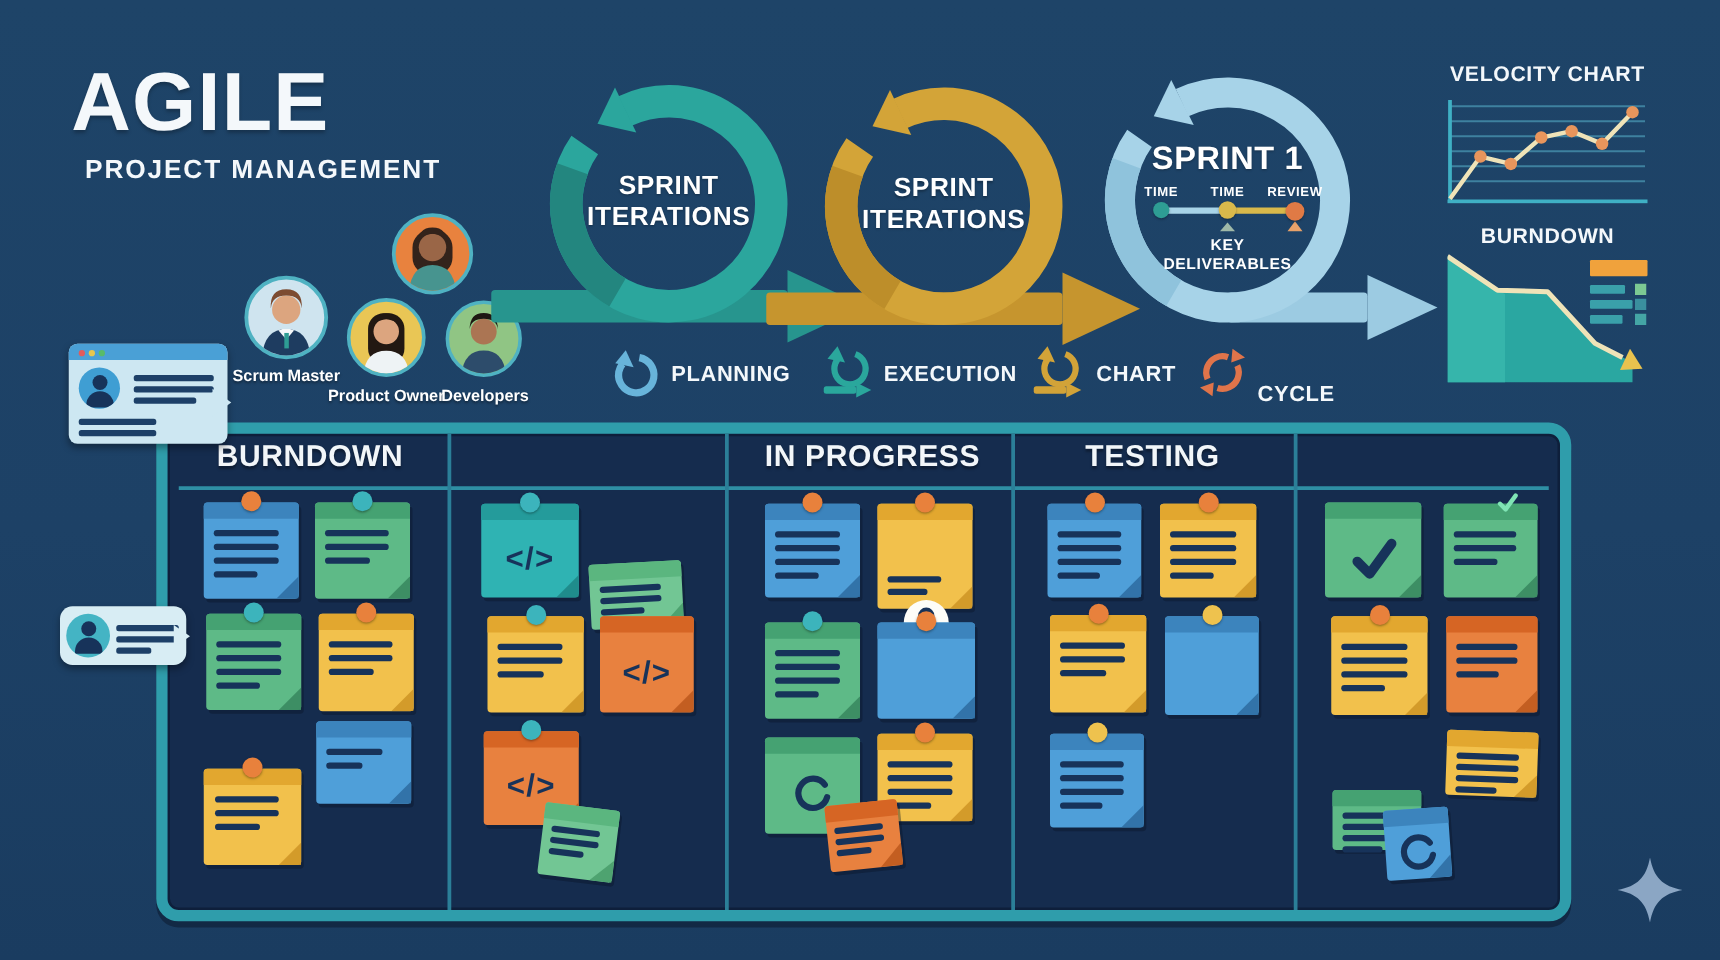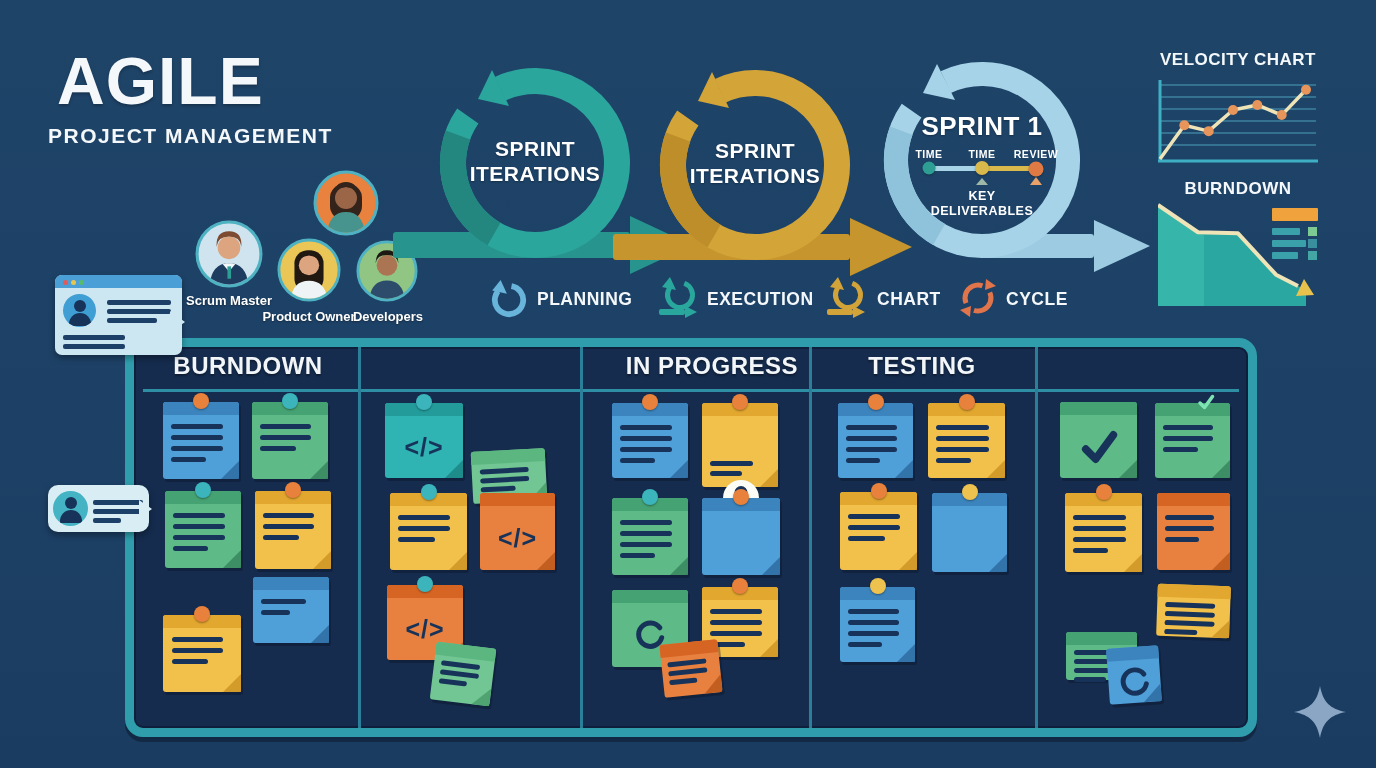--- a/index.html
+++ b/index.html
@@ -58,21 +58,21 @@
   .bub-tail{position:absolute;right:-12px;top:15px;width:0;height:0;border:9px solid transparent;border-left:13px solid #d8edf4;}
   .avatar-label{position:absolute;color:#fff;font-weight:700;font-size:13px;text-align:center;text-shadow:0 1px 2px rgba(0,0,0,.4);}
   svg{display:block;}
 </style>
 </head>
 <body>
 
 <div class="page">
 
   <div class="abs wtxt main-title" style="left:57px;top:50px;">AGILE</div>
-  <div class="abs wtxt sub-title" style="left:48px;top:124px;">PROJECT MANAGEMENT</div>
+  <div class="abs wtxt sub-title" style="left:68px;top:124px;">PROJECT MANAGEMENT</div>
 
   <svg class="abs" style="left:313px;top:170px;" width="66" height="66" viewBox="0 0 66 66">
     <circle cx="33" cy="33" r="31" stroke="#4fb2c2" stroke-width="3" fill="#e8823e"></circle>
     <clipPath id="clipA">
         <circle cx="33" cy="33" r="29.5"></circle>
       </clipPath>
     <g clip-path="url(#clipA)">
       <rect x="17" y="14" width="32" height="36" rx="14" fill="#33231b"></rect>
       <path d="M14 64 Q16 42 33 42 Q50 42 52 64 Z" fill="#47948f"></path>
       <circle cx="33" cy="28" r="11" fill="#9a6647"></circle>
@@ -186,21 +186,21 @@
     <rect x="0" y="33" width="26" height="6" rx="2" fill="#d2a338"></rect>
     <polygon points="26,30 26,42 38,36" fill="#d2a338"></polygon>
   </svg>
   <div class="abs wtxt phase-label" style="left:877px;top:289px;">CHART</div>
 
   <svg class="abs" style="left:958px;top:278px;" width="40" height="40" viewBox="0 0 40 40">
     <circle cx="20" cy="20" r="13" fill="none" stroke-width="5" stroke-dasharray="30 11" transform="rotate(-25 20 20)" stroke="#e0744a"></circle>
     <polygon points="28,1 38,8 27,12" fill="#e0744a"></polygon>
     <polygon points="12,39 2,32 13,28" fill="#e0744a"></polygon>
   </svg>
-  <div class="abs wtxt phase-label" style="left:1006px;top:289px;text-align:right;">CYCLE</div>
+  <div class="abs wtxt phase-label" style="left:1006px;top:305px;text-align:right;">CYCLE</div>
 
   <div class="abs wtxt chart-title" style="left:1156px;top:50px;width:164px;">VELOCITY CHART</div>
   <svg id="velocity-plot" class="abs" style="left:1156px;top:75px;" width="164" height="88" viewBox="0 0 164 88">
     <g id="v-grid">
         <line x1="4" x2="160" y1="10" y2="10" stroke="rgba(90,180,205,.55)" stroke-width="1.5"></line>
         <line x1="4" x2="160" y1="22" y2="22" stroke="rgba(90,180,205,.55)" stroke-width="1.5"></line>
         <line x1="4" x2="160" y1="34" y2="34" stroke="rgba(90,180,205,.55)" stroke-width="1.5"></line>
         <line x1="4" x2="160" y1="46" y2="46" stroke="rgba(90,180,205,.55)" stroke-width="1.5"></line>
         <line x1="4" x2="160" y1="58" y2="58" stroke="rgba(90,180,205,.55)" stroke-width="1.5"></line>
         <line x1="4" x2="160" y1="70" y2="70" stroke="rgba(90,180,205,.55)" stroke-width="1.5"></line>
@@ -230,21 +230,21 @@
       <rect x="114" y="40" width="34" height="7" rx="1" fill="#3aa0aa"></rect>
       <rect x="114" y="52" width="26" height="7" rx="1" fill="#3aa0aa"></rect>
       <rect x="150" y="27" width="9" height="9" fill="#7cc993"></rect>
       <rect x="150" y="39" width="9" height="9" fill="#3a8f9e"></rect>
       <rect x="150" y="51" width="9" height="9" fill="#44a5a5"></rect>
     </g>
   </svg>
 
   <div class="board"></div>
   <div class="col-header" style="left:148px;width:200px;">BURNDOWN</div>
-  <div class="col-header" style="left:598px;width:200px;text-align:right;">IN PROGRESS</div>
+  <div class="col-header" style="left:598px;width:200px;">IN PROGRESS</div>
   <div class="col-header" style="left:822px;width:200px;">TESTING</div>
   <div class="header-rule"></div>
   <div class="divider" style="left:358px;"></div>
   <div class="divider" style="left:580px;"></div>
   <div class="divider" style="left:809px;"></div>
   <div class="divider" style="left:1035px;"></div>
   <div id="notes-layer" class="abs" style="left:0;top:0;width:1376px;height:768px;z-index:10;pointer-events:none;">
       <div class="note" style="left: 163px; top: 402px; width: 76px; height: 77px; background: rgb(79, 159, 217);">
         <div class="note-header" style="background: rgb(60, 132, 189);"></div>
         <span class="pin" style="background: rgb(232, 129, 60);"></span>

